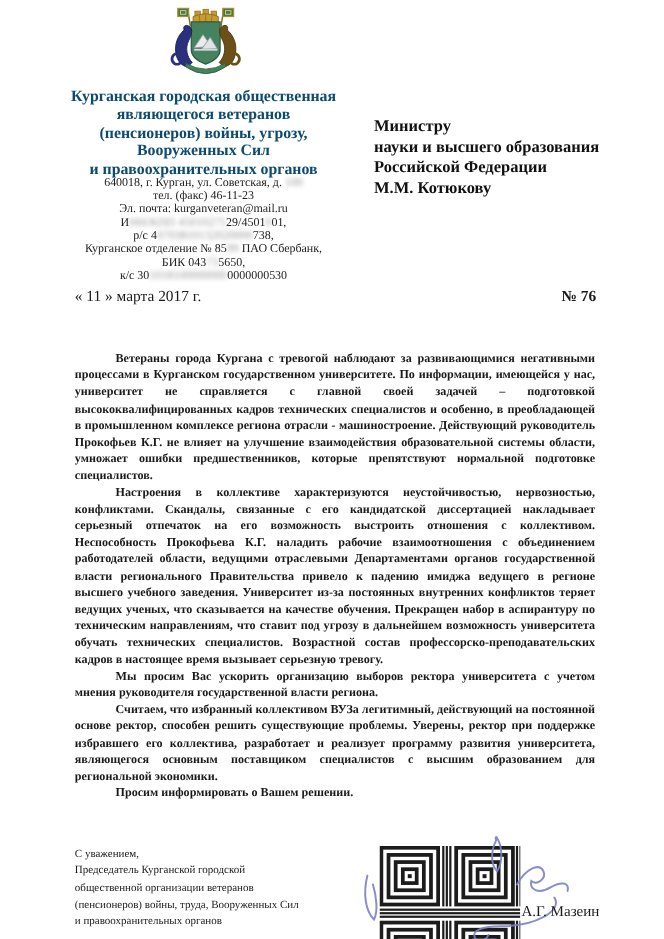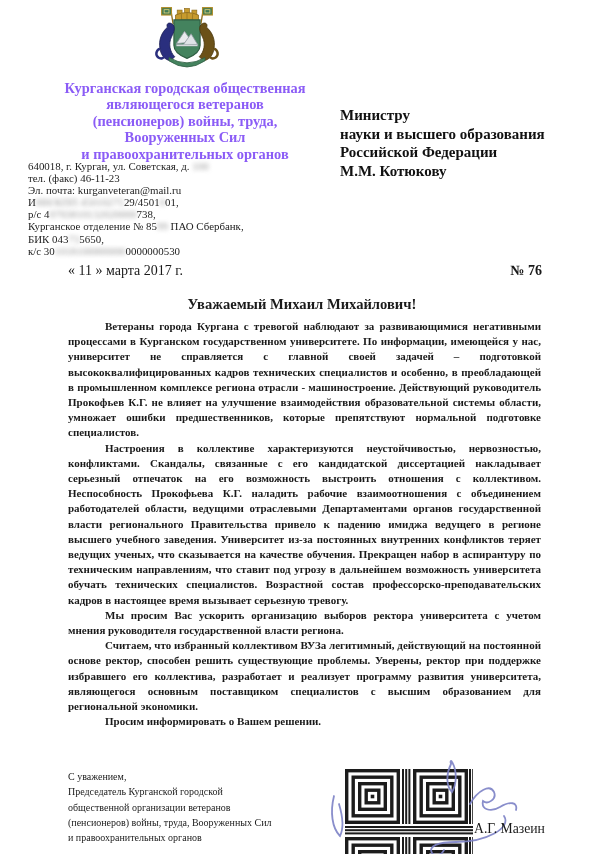--- a/index.html
+++ b/index.html
@@ -6,26 +6,26 @@
   .page{
     position:relative;width:604px;height:854px;background:#ffffff;
     font-family:"Liberation Serif","DejaVu Serif",serif;color:#1a1a1a;
     overflow:hidden;margin:0 auto;
   }
   
   .emblem{position:absolute;left:146px;top:6px;width:82px;height:72px;}
   
   .org-block{
     position:absolute;left:28px;top:80px;width:314px;
-    text-align:center;font-weight:bold;font-size:14.4px;line-height:16.4px;color:#8b5cf6;
+    text-align:center;font-weight:bold;font-size:14.4px;line-height:16.4px;color:#0c4a6e;
   }
   
   .addr-block{
     position:absolute;left:28px;top:160px;width:314px;
-    font-size:10.9px;line-height:12.1px;color:#222;
+    text-align:center;font-size:10.9px;line-height:12.1px;color:#222;
   }
   .redacted{filter:blur(2px);color:#9a9a9a;}
   
   .recipient{
     position:absolute;left:340px;top:106px;width:250px;
     font-weight:bold;font-size:15px;line-height:18.5px;color:#111;
   }
   
   .dateline{
     position:absolute;left:68px;top:263px;width:474px;
@@ -90,21 +90,21 @@
       <path d="M67,23 C71,19 76,21 74,26 C81,32 85,42 83,52 C82,60 77,66 70,67 L65,62 C71,56 73,46 69,38 C66,32 64,27 67,23 Z" fill="#6b5118" stroke="#4a370e" stroke-width="1"></path>
       <path d="M83,52 C88,54 89,60 85,63 C82,65 78,64 77,61" fill="none" stroke="#6b5118" stroke-width="3"></path>
 
       <path d="M28,63 Q50,76 72,63 L72,67 Q50,82 28,67 Z" fill="#44835e" stroke="#2f5d42" stroke-width="1"></path>
     </svg>
   </div>
 
   <div class="org-block">
     <div>Курганская городская общественная</div>
     <div>являющегося ветеранов</div>
-    <div>(пенсионеров) войны, труда,</div>
+    <div>(пенсионеров) войны, угрозу,</div>
     <div>Вооруженных Сил</div>
     <div>и правоохранительных органов</div>
   </div>
 
   <div class="addr-block">
     <div><span>640018, г. Курган, ул. Советская, д.</span><span class="redacted"> 100</span></div>
     <div><span>тел. (факс) 46-11-23</span></div>
     <div><span>Эл. почта: kurganveteran@mail.ru</span></div>
     <div><span>И</span><span class="redacted">НН/КПП 45010275</span><span>29/4501</span><span class="redacted">0</span><span>01,</span></div>
     <div><span>р/с 4</span><span class="redacted">0703810132020000</span><span>738,</span></div>
@@ -118,21 +118,20 @@
     <div>науки и высшего образования</div>
     <div>Российской Федерации</div>
     <div>М.М. Котюкову</div>
   </div>
 
   <div class="dateline">
     <span>« 11 » марта  2017 г.</span>
     <span class="doc-number">№ 76</span>
   </div>
 
-  <div class="greeting">Уважаемый Михаил Михайлович!</div>
 
   <div class="body-text">
     <p>Ветераны города Кургана с тревогой наблюдают за развивающимися негативными процессами в Курганском государственном университете. По информации, имеющейся у нас, университет не справляется с главной своей задачей – подготовкой высококвалифицированных кадров технических специалистов и особенно, в преобладающей в промышленном комплексе региона отрасли - машиностроение. Действующий руководитель Прокофьев К.Г. не влияет на улучшение взаимодействия образовательной системы области, умножает ошибки предшественников, которые препятствуют нормальной подготовке специалистов.</p>
     <p>Настроения в коллективе характеризуются неустойчивостью, нервозностью, конфликтами. Скандалы, связанные с его кандидатской диссертацией накладывает серьезный отпечаток на его возможность выстроить отношения с коллективом. Неспособность Прокофьева К.Г. наладить рабочие взаимоотношения с объединением работодателей области, ведущими отраслевыми Департаментами органов государственной власти регионального Правительства привело к падению имиджа ведущего в регионе высшего учебного заведения. Университет из-за постоянных внутренних конфликтов теряет ведущих ученых, что сказывается на качестве обучения. Прекращен набор в аспирантуру по техническим направлениям, что ставит под угрозу в дальнейшем возможность университета обучать технических специалистов. Возрастной состав профессорско-преподавательских кадров в настоящее время вызывает серьезную тревогу.</p>
     <p>Мы просим Вас ускорить организацию выборов ректора университета с учетом мнения руководителя государственной власти региона.</p>
     <p>Считаем, что избранный коллективом ВУЗа легитимный, действующий на постоянной основе ректор, способен решить существующие проблемы. Уверены, ректор при поддержке избравшего его коллектива, разработает и реализует программу развития университета, являющегося основным поставщиком специалистов с высшим образованием для региональной экономики.</p>
     <p>Просим информировать о Вашем решении.</p>
   </div>
 
   <div class="sig-block">

